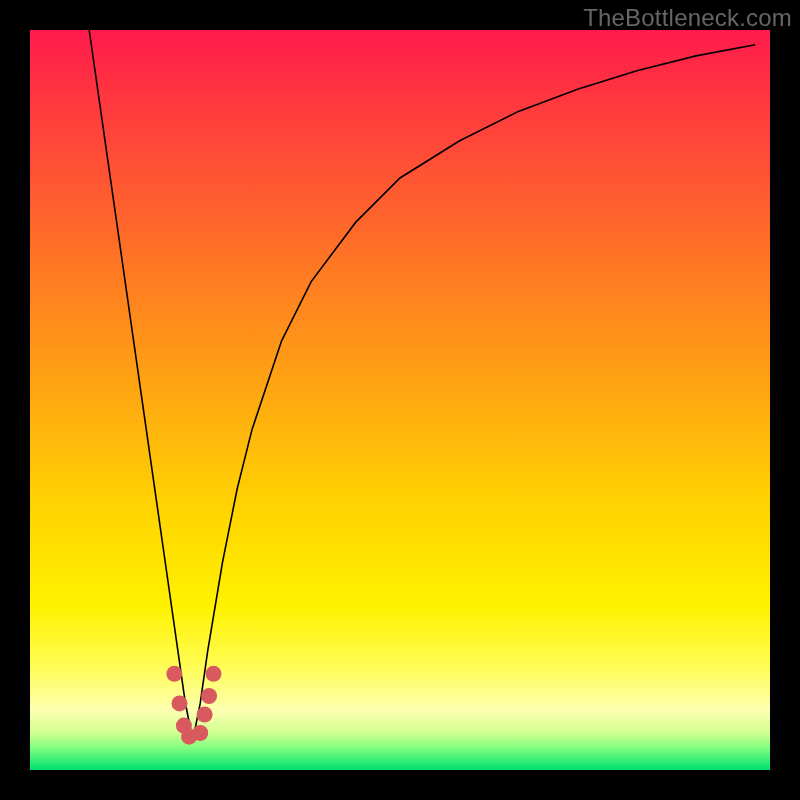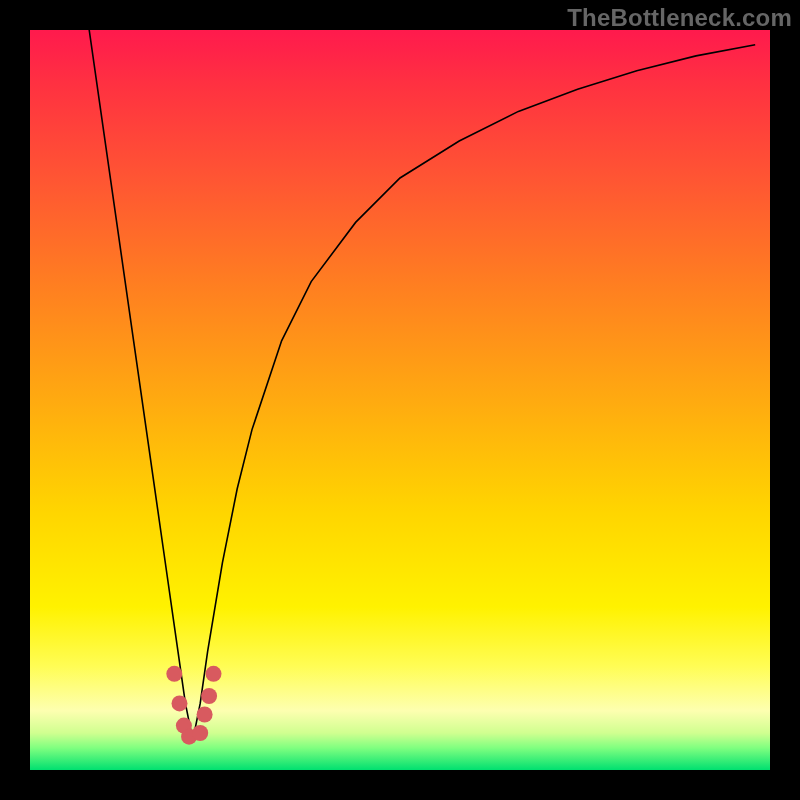--- a/index.html
+++ b/index.html
@@ -30,21 +30,21 @@
       #d0ff90 95%,
       #80ff80 97%,
       #00e070 100%);
   }
   .watermark {
     position: absolute;
     top: 4px;
     right: 8px;
     color: #666;
     font-size: 24px;
-    font-weight: 700;
+    font-weight: 400;
     letter-spacing: 0.2px;
     z-index: 10;
   }
   svg.curve {
     position: absolute;
     left: 0;
     top: 0;
     width: 740px;
     height: 740px;
   }

